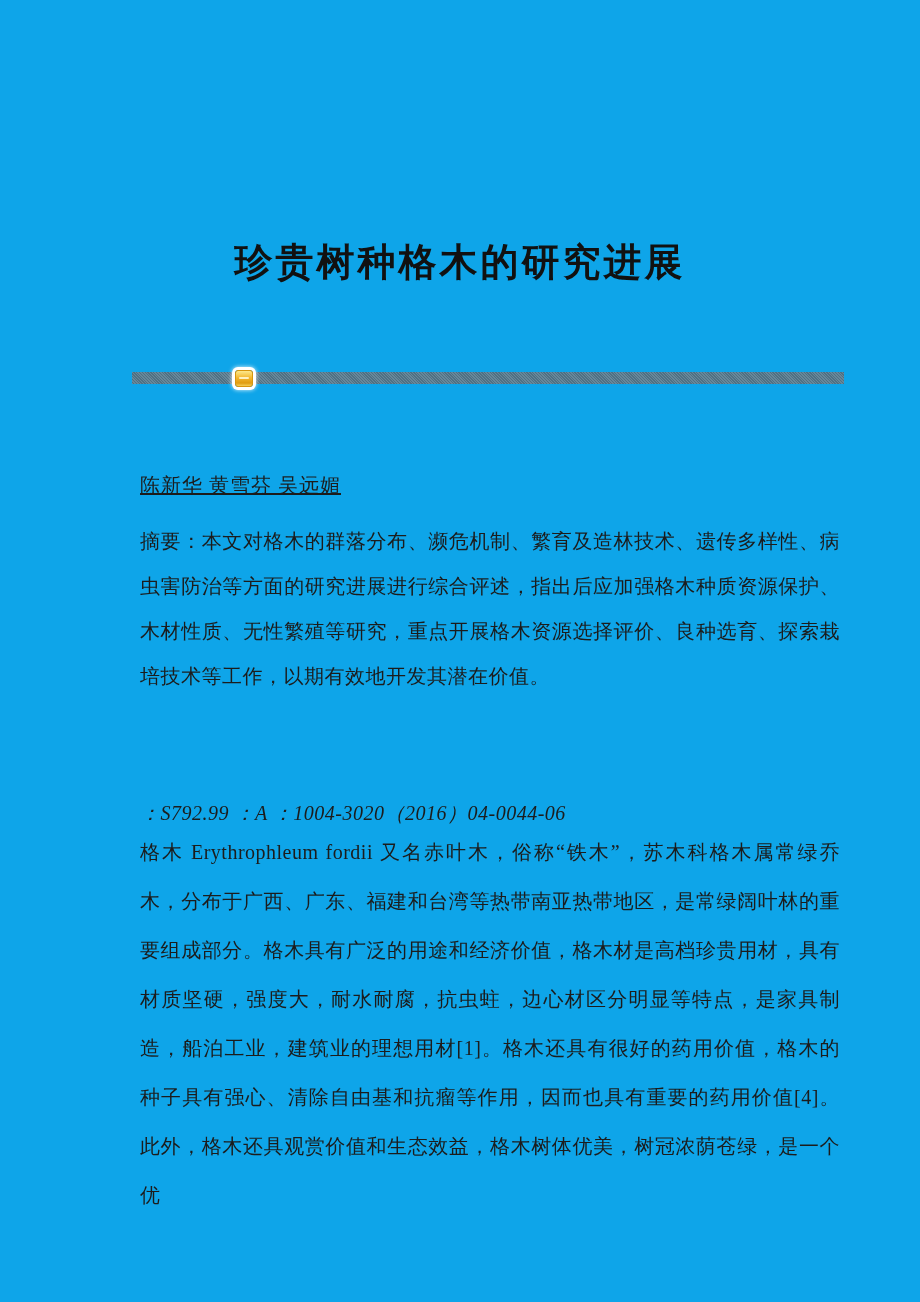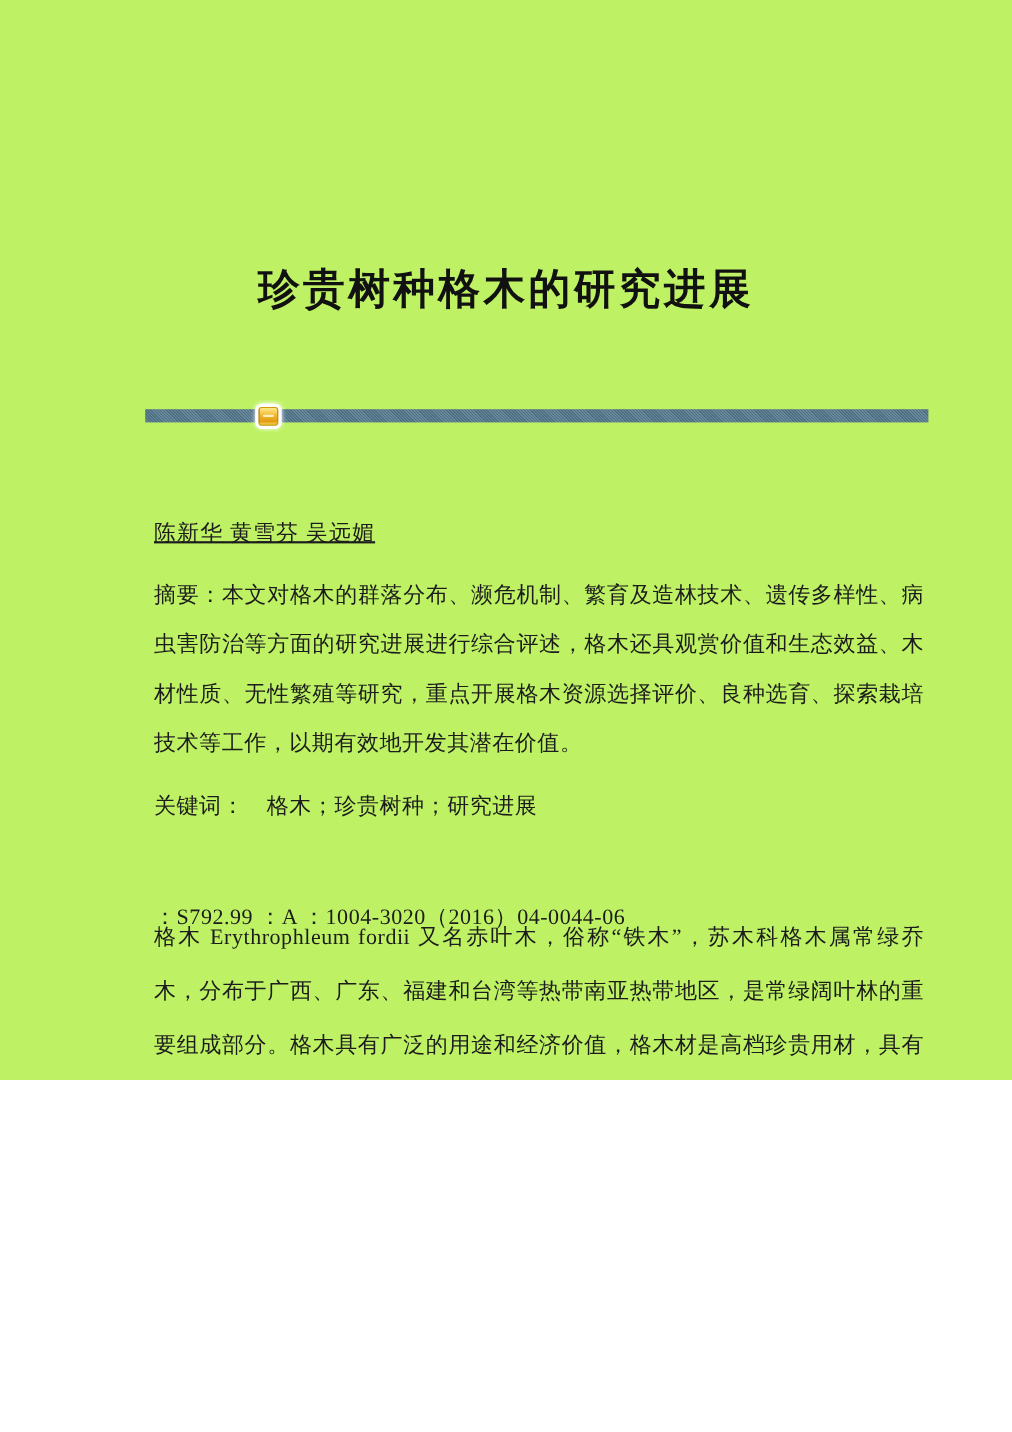--- a/index.html
+++ b/index.html
@@ -3,22 +3,22 @@
 <meta charset="utf-8">
 <style>
   html, body {
     margin: 0;
     padding: 0;
     background: #ffffff;
   }
   .page {
     position: relative;
     width: 920px;
-    height: 982px;
-    background: #bef264;
+    height: 1302px;
+    background: #0ea5e9;
     overflow: hidden;
     font-family: "Liberation Serif", "DejaVu Serif", serif;
     color: #1c1c1c;
   }
   .article-title {
     position: absolute;
     top: 212px;
     left: 0;
     width: 920px;
     text-align: center;
@@ -62,21 +62,21 @@
   .text-line {
     position: absolute;
     left: 140px;
     width: 700px;
     font-size: 20px;
     line-height: 26px;
     white-space: nowrap;
   }
   .authors-line   { top: 472px; letter-spacing: 1px; text-decoration: underline; }
   .keywords-line  { top: 720px; letter-spacing: 0.5px; }
-  .classification-line { top: 821px; letter-spacing: 0.5px; }
+  .classification-line { top: 800px; letter-spacing: 0.5px; font-style: italic; }
   .paragraph {
     position: absolute;
     left: 140px;
     width: 700px;
     font-size: 20px;
     letter-spacing: 0.5px;
     text-align: justify;
     text-justify: inter-ideograph;
     word-break: break-all;
   }
@@ -95,21 +95,20 @@
 <div class="page">
 
   <h1 class="article-title">珍贵树种格木的研究进展</h1>
 
   <div class="divider-bar">
     <span class="divider-ornament"></span>
   </div>
 
   <div class="text-line authors-line">陈新华 黄雪芬 吴远媚</div>
 
-  <div class="paragraph abstract-paragraph">摘要：本文对格木的群落分布、濒危机制、繁育及造林技术、遗传多样性、病虫害防治等方面的研究进展进行综合评述，格木还具观赏价值和生态效益、木材性质、无性繁殖等研究，重点开展格木资源选择评价、良种选育、探索栽培技术等工作，以期有效地开发其潜在价值。</div>
+  <div class="paragraph abstract-paragraph">摘要：本文对格木的群落分布、濒危机制、繁育及造林技术、遗传多样性、病虫害防治等方面的研究进展进行综合评述，指出后应加强格木种质资源保护、木材性质、无性繁殖等研究，重点开展格木资源选择评价、良种选育、探索栽培技术等工作，以期有效地开发其潜在价值。</div>
 
-  <div class="text-line keywords-line">关键词：　格木；珍贵树种；研究进展</div>
 
   <div class="text-line classification-line">：S792.99 ：A ：1004-3020（2016）04-0044-06</div>
 
   <div class="paragraph body-paragraph">格木 Erythrophleum fordii 又名赤叶木，俗称“铁木”，苏木科格木属常绿乔木，分布于广西、广东、福建和台湾等热带南亚热带地区，是常绿阔叶林的重要组成部分。格木具有广泛的用途和经济价值，格木材是高档珍贵用材，具有材质坚硬，强度大，耐水耐腐，抗虫蛀，边心材区分明显等特点，是家具制造，船泊工业，建筑业的理想用材[1]。格木还具有很好的药用价值，格木的种子具有强心、清除自由基和抗瘤等作用，因而也具有重要的药用价值[4]。此外，格木还具观赏价值和生态效益，格木树体优美，树冠浓荫苍绿，是一个优</div>
 
 </div>
 
 </body></html>

